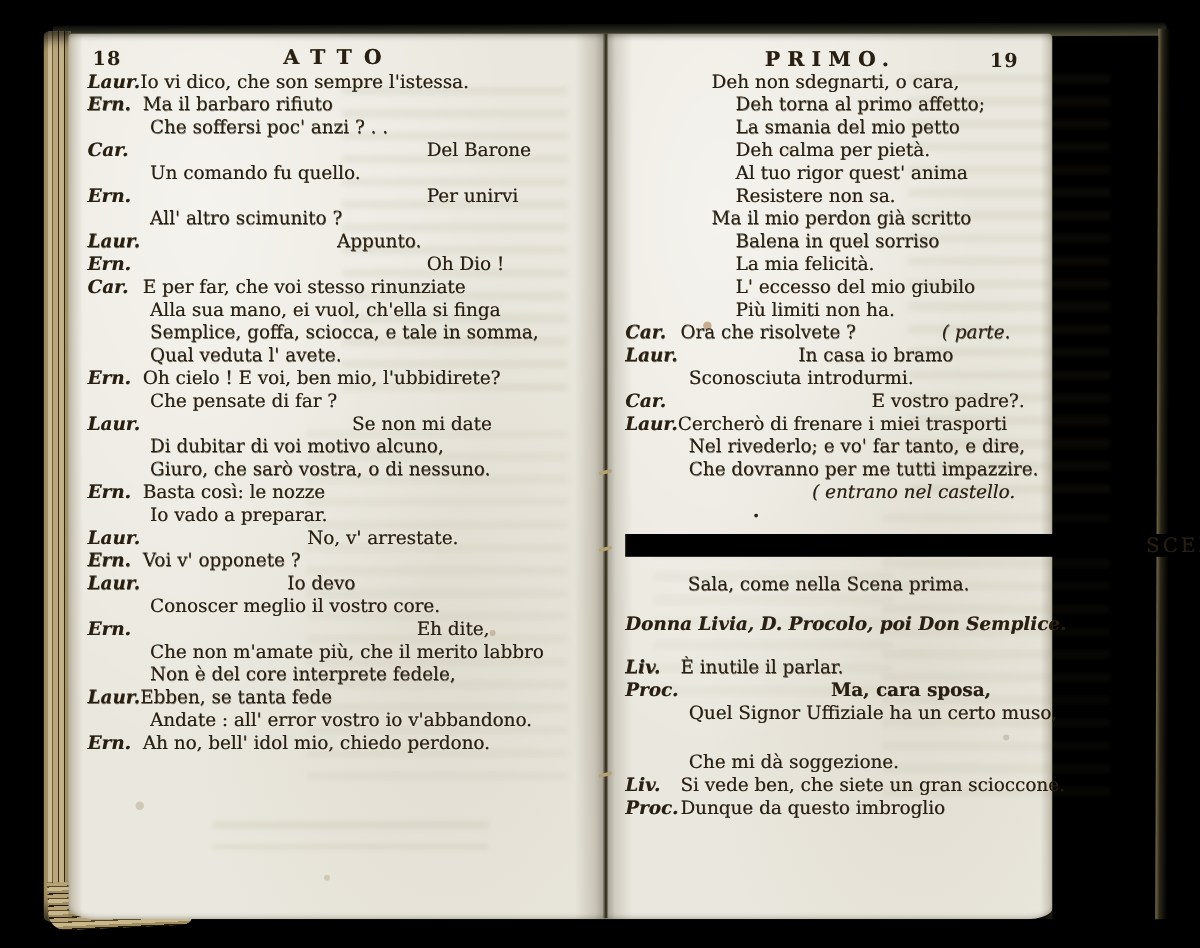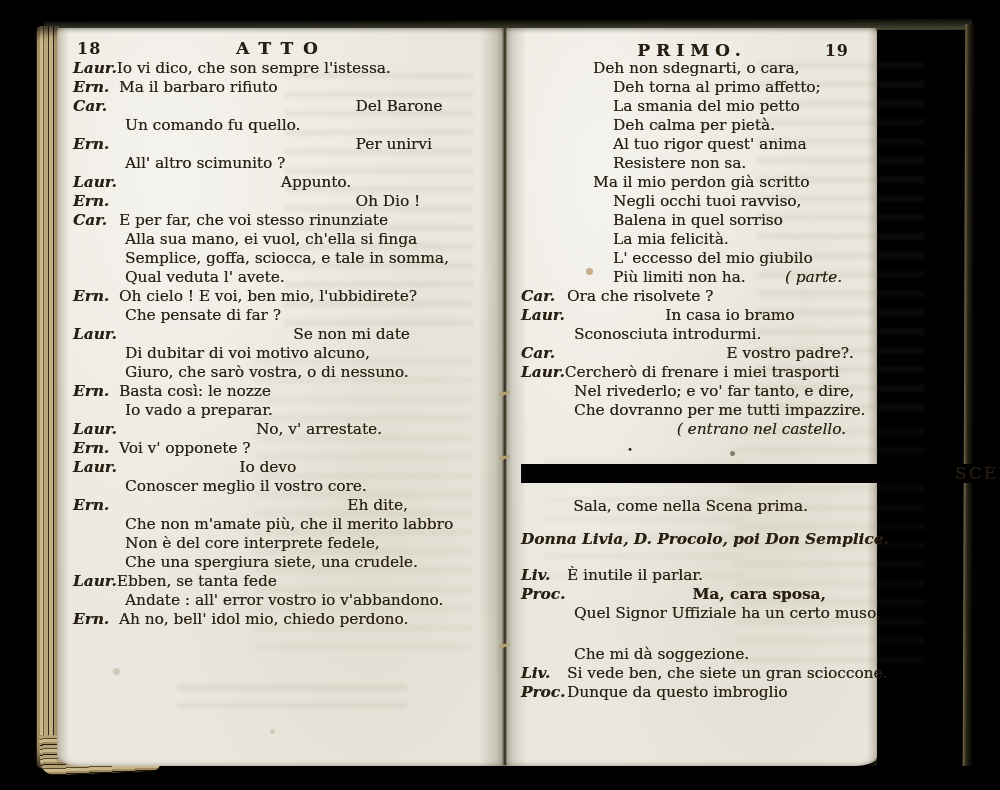--- a/index.html
+++ b/index.html
@@ -103,20 +103,21 @@
     <div class="ghost" style="left:198px;top:330px;width:218px;height:300px;opacity:.35;"></div>
     <div class="ghost" style="left:120px;top:656px;width:230px;height:24px;opacity:.55;"></div>
     <div class="spots"></div>
     <div class="page-head">
       <span class="pagenum pn-left">18</span>
       <span class="head-title">ATTO</span>
     </div>
     <div class="text-block" id="left-lines">
         <div class="line tight"><span class="speaker">Laur.</span><span class="txt">Io vi dico, che son sempre l'istessa.</span></div>
         <div class="line"><span class="speaker">Ern.</span><span class="txt">Ma il barbaro rifiuto</span></div>
+        <div class="line" style="padding-left: 52px;"><span class="txt">Che soffersi poc' anzi ? . .</span></div>
         <div class="line"><span class="speaker">Car.</span><span class="txt" style="margin-left: 57%;">Del Barone</span></div>
         <div class="line" style="padding-left: 52px;"><span class="txt">Un comando fu quello.</span></div>
         <div class="line"><span class="speaker">Ern.</span><span class="txt" style="margin-left: 57%;">Per unirvi</span></div>
         <div class="line" style="padding-left: 52px;"><span class="txt">All' altro scimunito ?</span></div>
         <div class="line"><span class="speaker">Laur.</span><span class="txt" style="margin-left: 39%;">Appunto.</span></div>
         <div class="line"><span class="speaker">Ern.</span><span class="txt" style="margin-left: 57%;">Oh Dio !</span></div>
         <div class="line"><span class="speaker">Car.</span><span class="txt">E per far, che voi stesso rinunziate</span></div>
         <div class="line" style="padding-left: 52px;"><span class="txt">Alla sua mano, ei vuol, ch'ella si finga</span></div>
         <div class="line" style="padding-left: 52px;"><span class="txt">Semplice, goffa, sciocca, e tale in somma,</span></div>
         <div class="line" style="padding-left: 52px;"><span class="txt">Qual veduta l' avete.</span></div>
@@ -127,21 +128,20 @@
         <div class="line" style="padding-left: 52px;"><span class="txt">Giuro, che sarò vostra, o di nessuno.</span></div>
         <div class="line"><span class="speaker">Ern.</span><span class="txt">Basta così: le nozze</span></div>
         <div class="line" style="padding-left: 52px;"><span class="txt">Io vado a preparar.</span></div>
         <div class="line"><span class="speaker">Laur.</span><span class="txt" style="margin-left: 33%;">No, v' arrestate.</span></div>
         <div class="line"><span class="speaker">Ern.</span><span class="txt">Voi v' opponete ?</span></div>
         <div class="line"><span class="speaker">Laur.</span><span class="txt" style="margin-left: 29%;">Io devo</span></div>
         <div class="line" style="padding-left: 52px;"><span class="txt">Conoscer meglio il vostro core.</span></div>
         <div class="line"><span class="speaker">Ern.</span><span class="txt" style="margin-left: 55%;">Eh dite,</span></div>
         <div class="line" style="padding-left: 52px;"><span class="txt">Che non m'amate più, che il merito labbro</span></div>
         <div class="line" style="padding-left: 52px;"><span class="txt">Non è del core interprete fedele,</span></div>
-        <div class="line" style="padding-left: 52px;"><span class="txt">Che una spergiura siete, una crudele.</span></div>
         <div class="line tight"><span class="speaker">Laur.</span><span class="txt">Ebben, se tanta fede</span></div>
         <div class="line" style="padding-left: 52px;"><span class="txt">Andate : all' error vostro io v'abbandono.</span></div>
         <div class="line"><span class="speaker">Ern.</span><span class="txt">Ah no, bell' idol mio, chiedo perdono.</span></div>
       </div>
   </div>
 
   <div class="page page-right">
     <div class="ghost" style="left:252px;top:34px;width:168px;height:360px;"></div>
     <div class="ghost" style="left:230px;top:400px;width:190px;height:240px;opacity:.38;"></div>
     <div class="ghost" style="left:40px;top:430px;width:200px;height:130px;opacity:.3;"></div>
@@ -151,25 +151,24 @@
       <span class="pagenum pn-right">19</span>
     </div>
     <div class="text-block" id="right-lines">
         <div class="line" style="padding-left: 72px;"><span class="txt">Deh non sdegnarti, o cara,</span></div>
         <div class="line" style="padding-left: 92px;"><span class="txt">Deh torna al primo affetto;</span></div>
         <div class="line" style="padding-left: 92px;"><span class="txt">La smania del mio petto</span></div>
         <div class="line" style="padding-left: 92px;"><span class="txt">Deh calma per pietà.</span></div>
         <div class="line" style="padding-left: 92px;"><span class="txt">Al tuo rigor quest' anima</span></div>
         <div class="line" style="padding-left: 92px;"><span class="txt">Resistere non sa.</span></div>
         <div class="line" style="padding-left: 72px;"><span class="txt">Ma il mio perdon già scritto</span></div>
-        <div class="line" style="padding-left: 92px;"><span class="txt">Negli occhi tuoi ravviso,</span></div>
         <div class="line" style="padding-left: 92px;"><span class="txt">Balena in quel sorriso</span></div>
         <div class="line" style="padding-left: 92px;"><span class="txt">La mia felicità.</span></div>
         <div class="line" style="padding-left: 92px;"><span class="txt">L' eccesso del mio giubilo</span></div>
-        <div class="line flex" style="padding-left: 92px;">
+        <div class="line flex" style="padding-left: 92px; flex-direction: column;">
           <span class="txt">Più limiti non ha.</span>
           <span class="stage">( parte.</span>
         </div>
         <div class="line"><span class="speaker">Car.</span><span class="txt">Ora che risolvete ?</span></div>
         <div class="line"><span class="speaker">Laur.</span><span class="txt" style="margin-left: 29%;">In casa io bramo</span></div>
         <div class="line" style="padding-left: 53px;"><span class="txt">Sconosciuta introdurmi.</span></div>
         <div class="line"><span class="speaker">Car.</span><span class="txt" style="margin-left: 47%;">E vostro padre?.</span></div>
         <div class="line tight"><span class="speaker">Laur.</span><span class="txt">Cercherò di frenare i miei trasporti</span></div>
         <div class="line" style="padding-left: 53px;"><span class="txt">Nel rivederlo; e vo' far tanto, e dire,</span></div>
         <div class="line" style="padding-left: 53px;"><span class="txt">Che dovranno per me tutti impazzire.</span></div>

